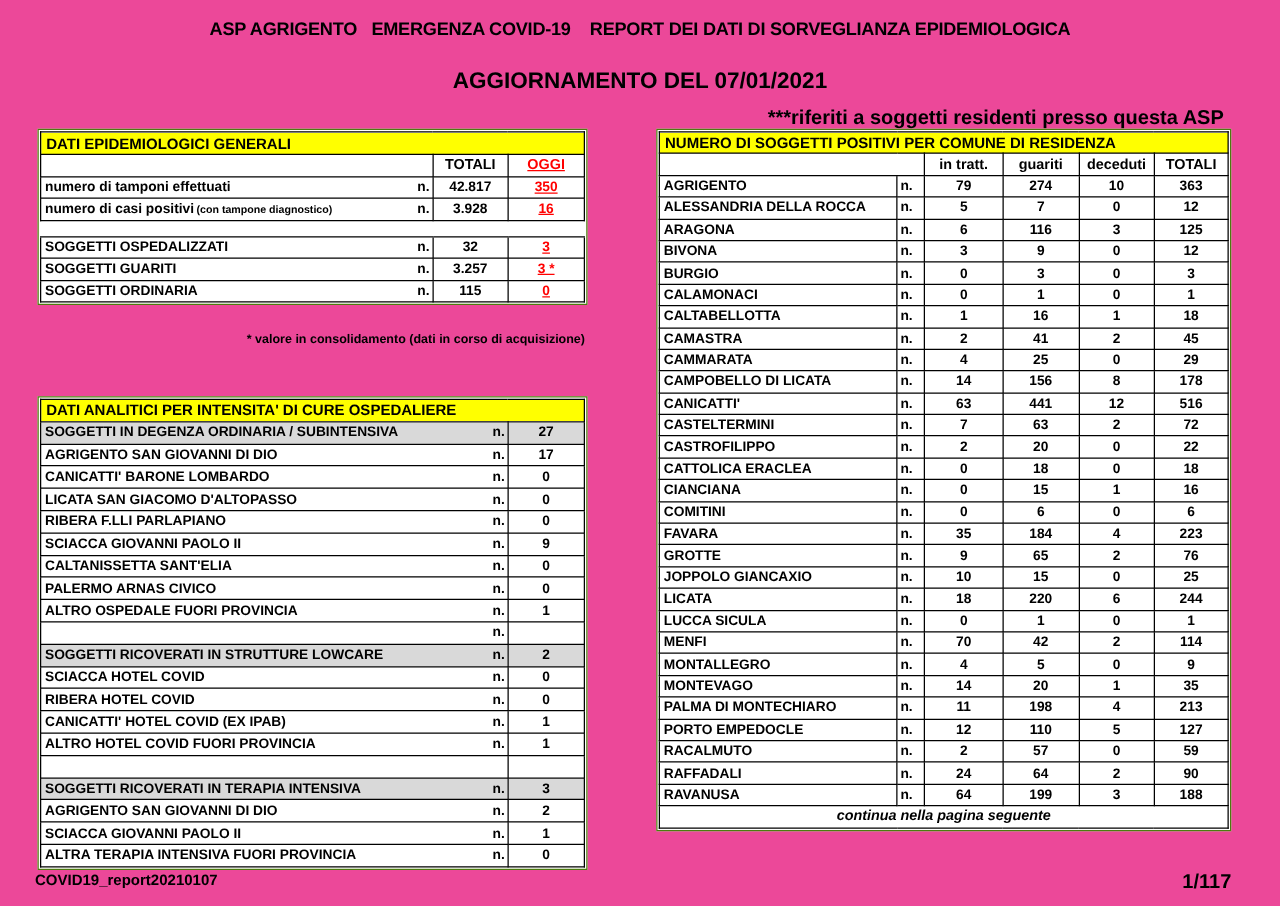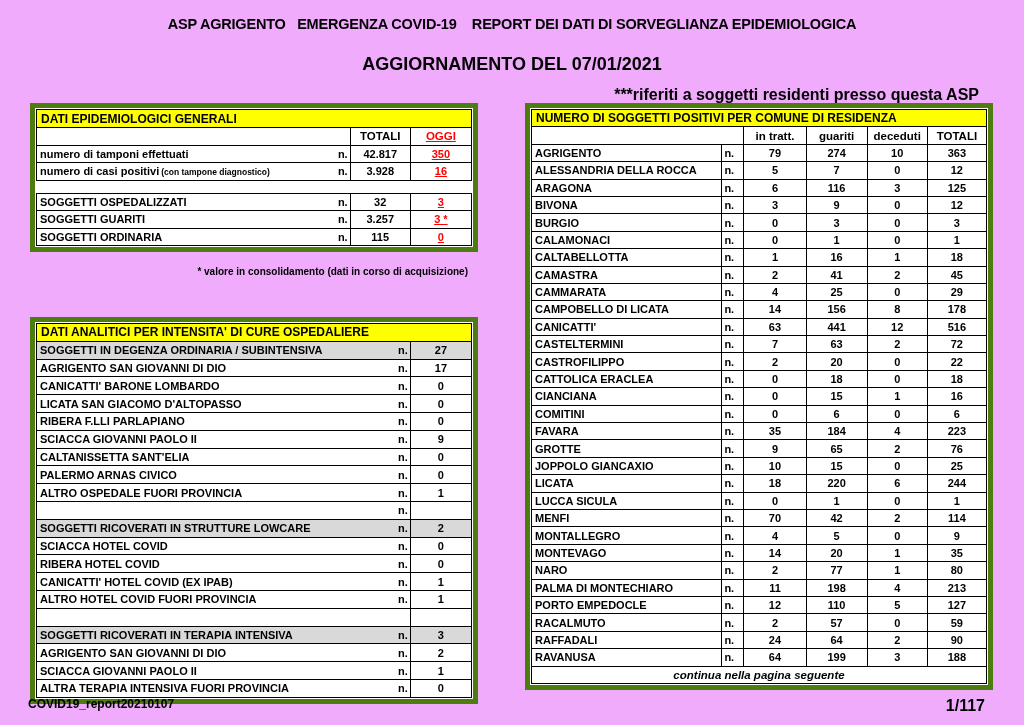--- a/index.html
+++ b/index.html
@@ -1,27 +1,27 @@
 <!DOCTYPE html>
 <html style="--header_bg: #ffff00; --accent_red: #ff0000; --section_bg: #d9d9d9; --border: #000000;"><head>
 <meta charset="utf-8">
 <style>
   html,body { margin:0; padding:0; background:#ffffff; }
   .page {
-    position:relative; width:1024px; height:725px; background:#f0abfc;
+    position:relative; width:1024px; height:725px; background:#ec4899;
     font-family:"Liberation Sans", sans-serif; font-weight:bold; color:#000;
     overflow:hidden;
   }
   .title   { position:absolute; top:16px; left:0; width:100%; text-align:center;
              font-size:14.5px; white-space:pre; letter-spacing:-0.2px; }
   .subtitle{ position:absolute; top:54px; left:0; width:100%; text-align:center;
              font-size:18px; }
   .note    { position:absolute; top:86px; right:45px; font-size:16px; }
 
-  .twrap { position:absolute; border:5px solid #4d7c0f; padding:1px; background:#fff; }
+  .twrap { position:absolute; border:1px solid #4d7c0f; padding:1px; background:#fff; }
   #w1 { left:30px;  top:103px; width:436px; }
   #w2 { left:30px;  top:317px; width:436px; }
   #w3 { left:525px; top:103px; width:456px; }
   .footnote { position:absolute; left:30px; top:266px; width:438px;
               text-align:right; font-size:10px; }
 
   table { border-collapse:collapse; width:100%; table-layout:fixed; }
   td { border:1px solid #000; font-size:11px; font-weight:bold; padding:0 3px;
        height:16.5px; overflow:hidden; white-space:nowrap; vertical-align:middle; }
   .title-row td { background:var(--header_bg,#ffff00); font-size:12px; height:17px;
@@ -498,28 +498,20 @@
 
   <tr>
     <td class="label">MONTEVAGO</td>
     <td class="n">n.</td>
     <td class="val">14</td>
     <td class="val">20</td>
     <td class="val">1</td>
     <td class="val">35</td>
   </tr>
 
-  <tr>
-    <td class="label">NARO</td>
-    <td class="n">n.</td>
-    <td class="val">2</td>
-    <td class="val">77</td>
-    <td class="val">1</td>
-    <td class="val">80</td>
-  </tr>
 
   <tr>
     <td class="label">PALMA DI MONTECHIARO</td>
     <td class="n">n.</td>
     <td class="val">11</td>
     <td class="val">198</td>
     <td class="val">4</td>
     <td class="val">213</td>
   </tr>
 

